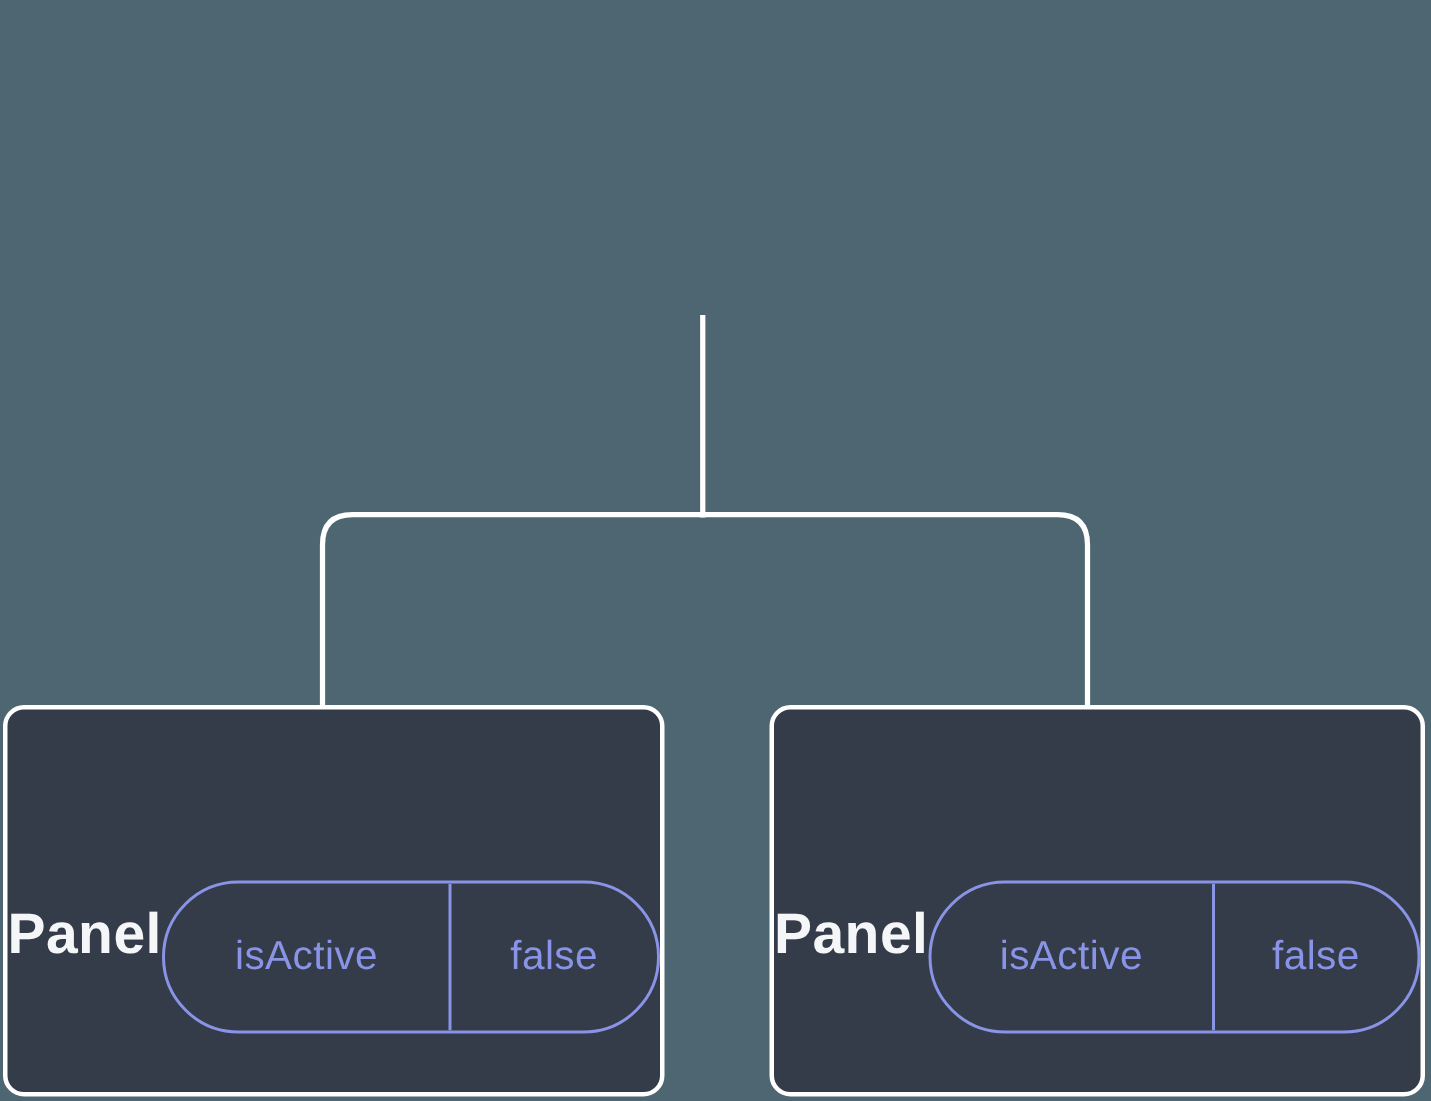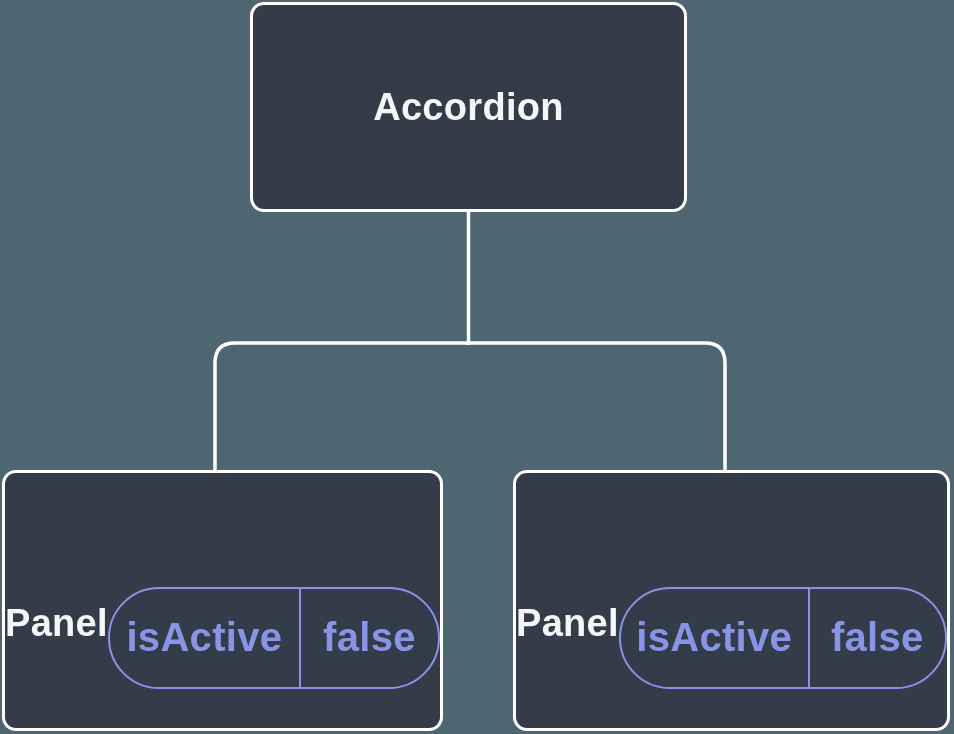--- a/index.html
+++ b/index.html
@@ -69,43 +69,40 @@
     border-radius: 51px;
     display: flex;
     align-items: stretch;
     overflow: hidden;
   }
   .pill-cell {
     display: flex;
     align-items: center;
     justify-content: center;
     color: var(--accent-purple);
-    font-size: 40px;
-    font-weight: 700;
+    font-size: 27px;
+    font-weight: 400;
     letter-spacing: 0.3px;
   }
   .pill-key {
     width: 58.2%;
     border-right: 2.5px solid var(--accent-purple);
   }
   .pill-value { width: 41.8%; }
 </style>
 </head>
 <body>
 
 <div class="canvas">
 
   <svg class="connector-svg" viewBox="0 0 954 734" xmlns="http://www.w3.org/2000/svg" aria-hidden="true">
     <path d="M 468.5 210 L 468.5 345"></path>
     <path d="M 215 471 L 215 363 Q 215 343 235 343 L 705 343 Q 725 343 725 363 L 725 471"></path>
   </svg>
 
-  <div class="node node-root">
-    <span class="node-label">Accordion</span>
-  </div>
 
   <div class="node node-panel node-panel-left">
     <span class="node-label">Panel</span>
     <div class="state-pill">
       <span class="pill-cell pill-key">isActive</span>
       <span class="pill-cell pill-value">false</span>
     </div>
   </div>
 
   <div class="node node-panel node-panel-right">

